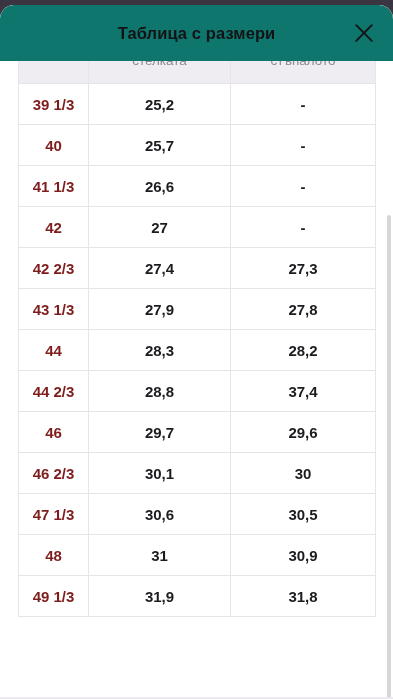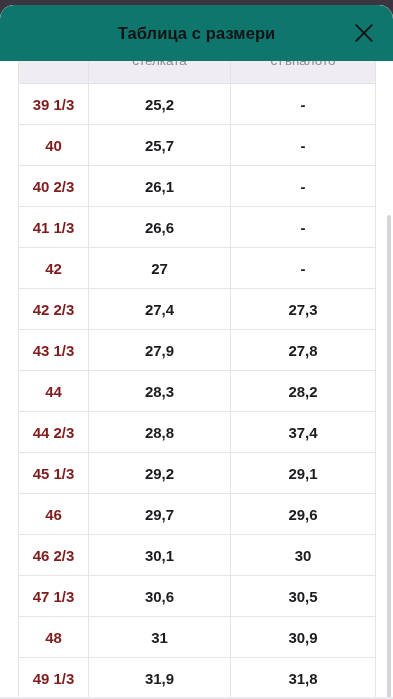--- a/index.html
+++ b/index.html
@@ -188,25 +188,20 @@
               <td class="sz">39 1/3</td>
               <td>25,2</td>
               <td>-</td>
             </tr>
             <tr>
               <td class="sz">40</td>
               <td>25,7</td>
               <td>-</td>
             </tr>
             <tr>
-              <td class="sz">40 2/3</td>
-              <td>26,1</td>
-              <td>-</td>
-            </tr>
-            <tr>
               <td class="sz">41 1/3</td>
               <td>26,6</td>
               <td>-</td>
             </tr>
             <tr>
               <td class="sz">42</td>
               <td>27</td>
               <td>-</td>
             </tr>
             <tr>
@@ -221,25 +216,20 @@
             </tr>
             <tr>
               <td class="sz">44</td>
               <td>28,3</td>
               <td>28,2</td>
             </tr>
             <tr>
               <td class="sz">44 2/3</td>
               <td>28,8</td>
               <td>37,4</td>
-            </tr>
-            <tr>
-              <td class="sz">45 1/3</td>
-              <td>29,2</td>
-              <td>29,1</td>
             </tr>
             <tr>
               <td class="sz">46</td>
               <td>29,7</td>
               <td>29,6</td>
             </tr>
             <tr>
               <td class="sz">46 2/3</td>
               <td>30,1</td>
               <td>30</td>

